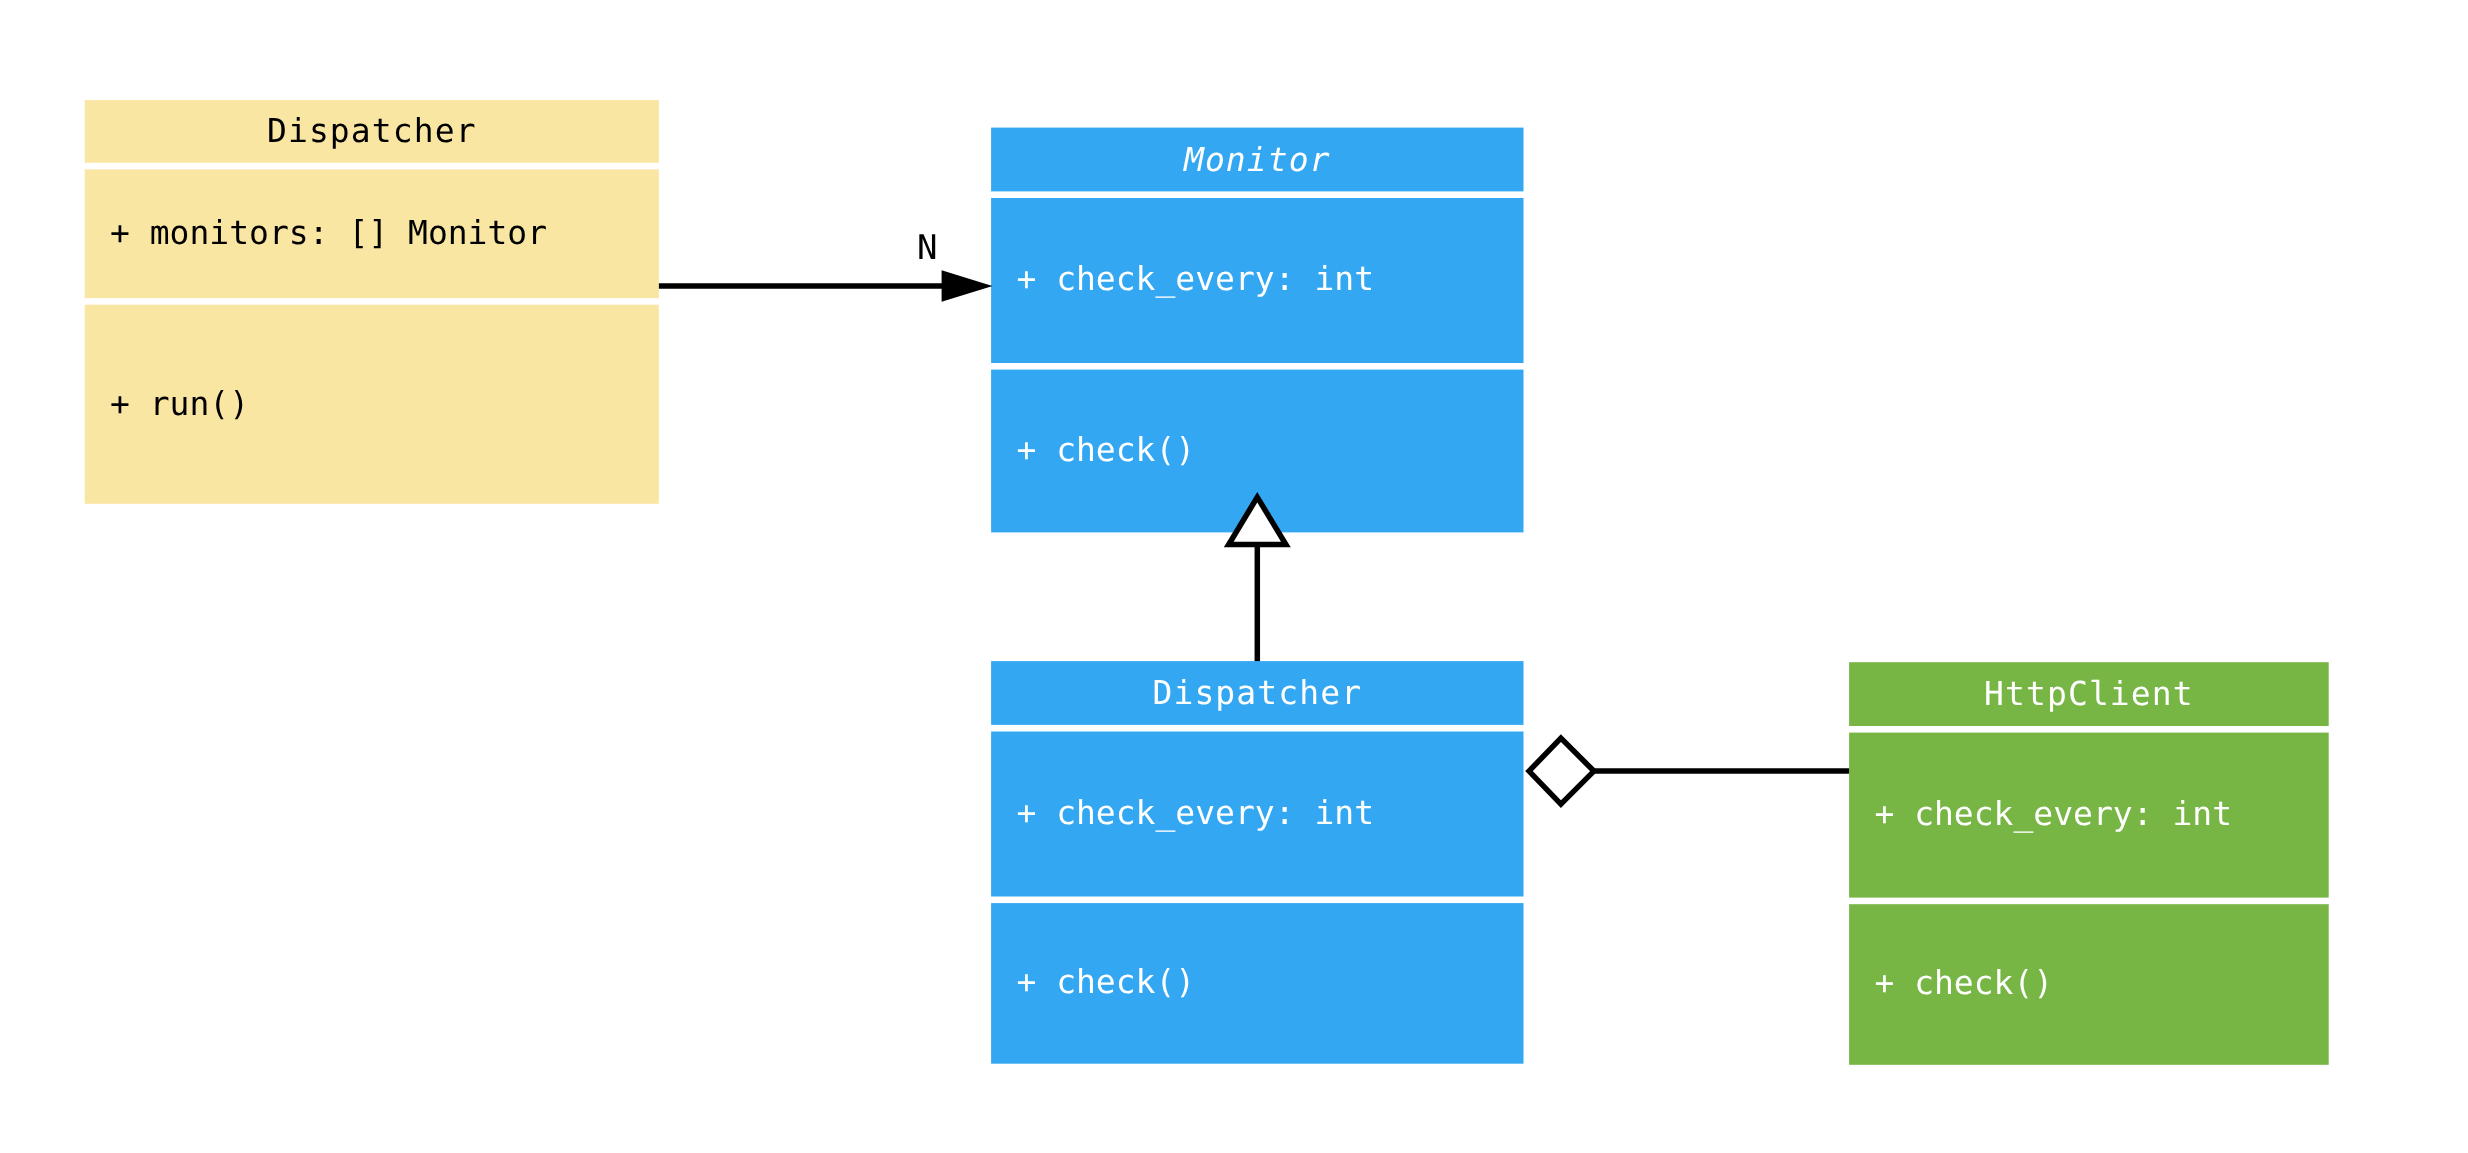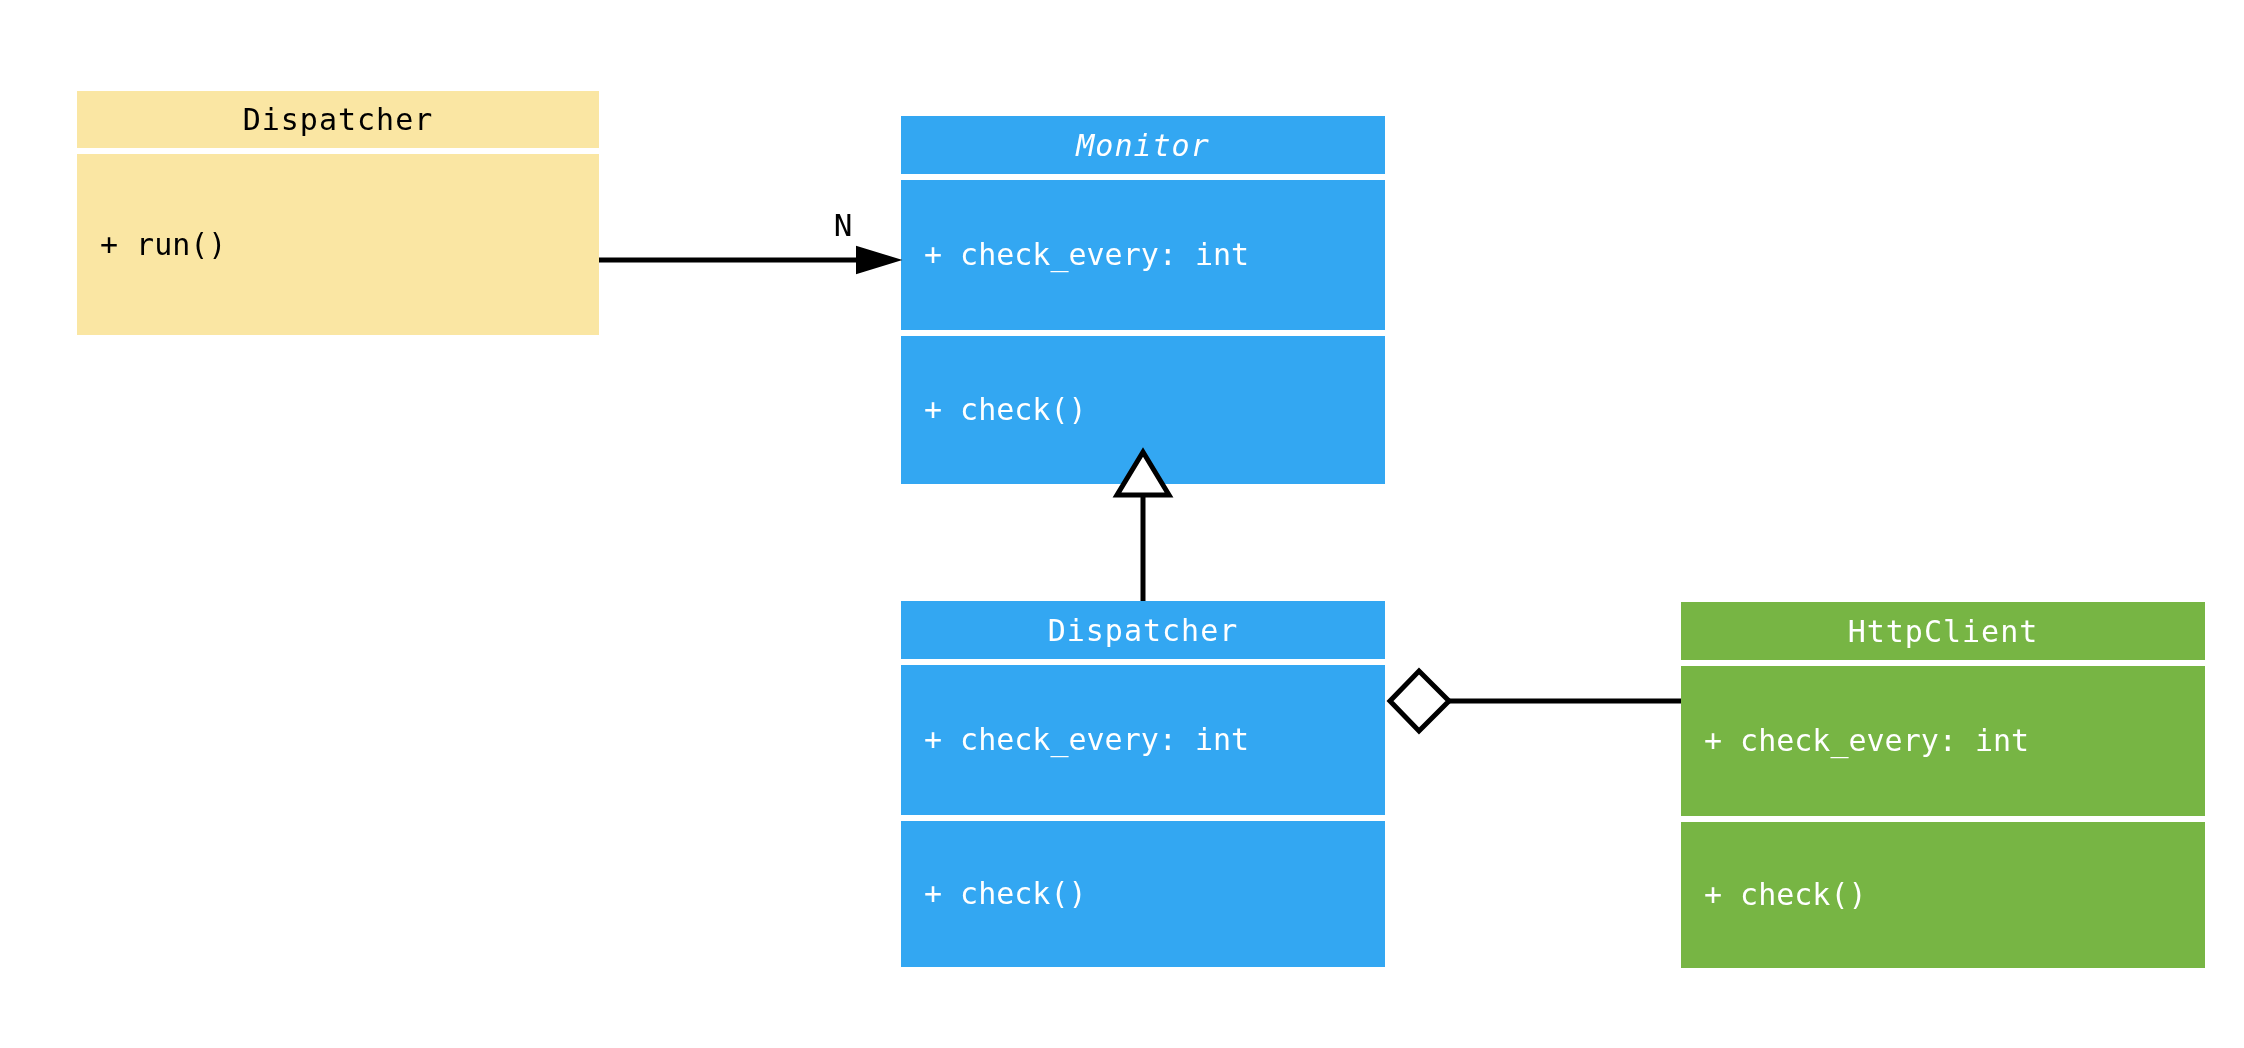--- a/index.html
+++ b/index.html
@@ -48,21 +48,21 @@
   .c-monitor { left: 901px; top: 76px; width: 484px; }
   .c-monitor .title   { height: 58px; margin-top: 40px; }
   .c-monitor .attrs   { height: 150px; }
   .c-monitor .methods { height: 148px; }
 
   .c-httpmonitor { left: 901px; top: 601px; width: 484px; }
   .c-httpmonitor .title   { height: 58px; }
   .c-httpmonitor .attrs   { height: 150px; }
   .c-httpmonitor .methods { height: 146px; }
 
-  .c-httpclient { left: 1681px; top: 602px; width: 524px; }
+  .c-httpclient { left: 1681px; top: 602px; width: 436px; }
   .c-httpclient .title   { height: 58px; }
   .c-httpclient .attrs   { height: 150px; }
   .c-httpclient .methods { height: 146px; }
 
   .abstract .title { font-style: italic; }
 
   .rel-layer {
     position: absolute;
     left: 0; top: 0;
     width: 2244px; height: 1048px;
@@ -82,20 +82,23 @@
     color: #000000;
   }
 </style>
 </head>
 <body>
 
 <div class="canvas">
 
   <div class="uml-class c-dispatcher" style="--fill: #FAE6A3; --txt: #000000;">
     <div class="sec title">Dispatcher</div>
+    <div class="sec attrs">
+        <div class="member-line">+ monitors: [] Monitor</div>
+      </div>
     <div class="sec methods">
         <div class="member-line">+ run()</div>
       </div>
   </div>
 
   <div class="uml-class c-monitor abstract" style="--fill: #33A7F2; --txt: #FFFFFF;">
     <div class="sec title">Monitor</div>
     <div class="sec attrs">
         <div class="member-line">+ check_every: int</div>
       </div>

